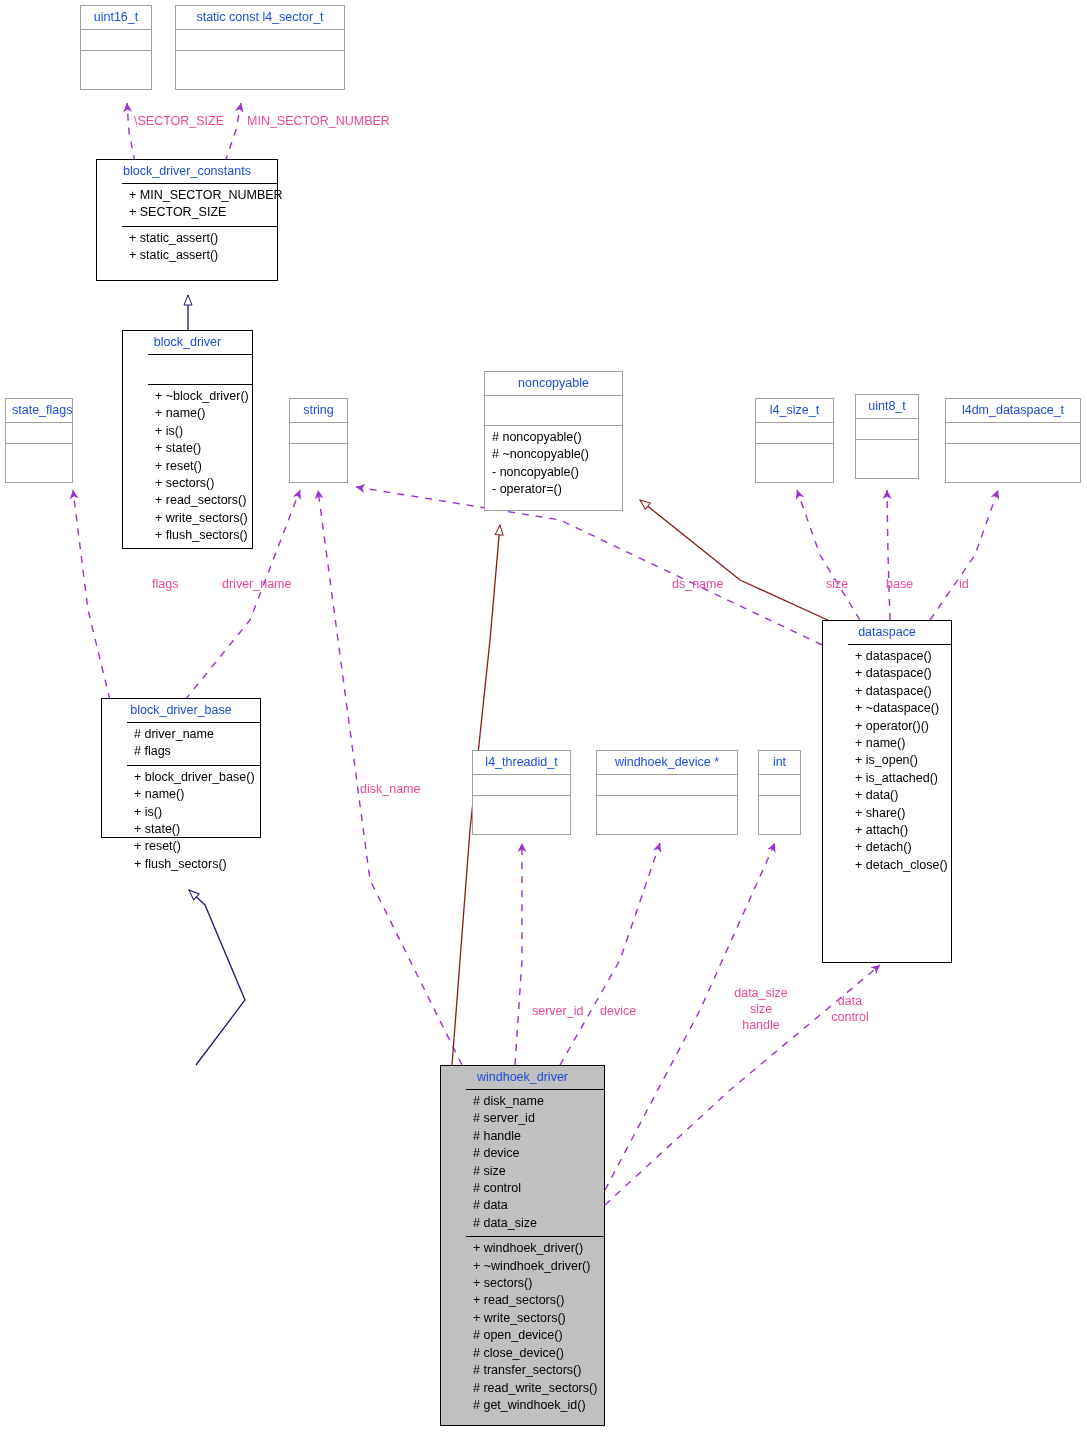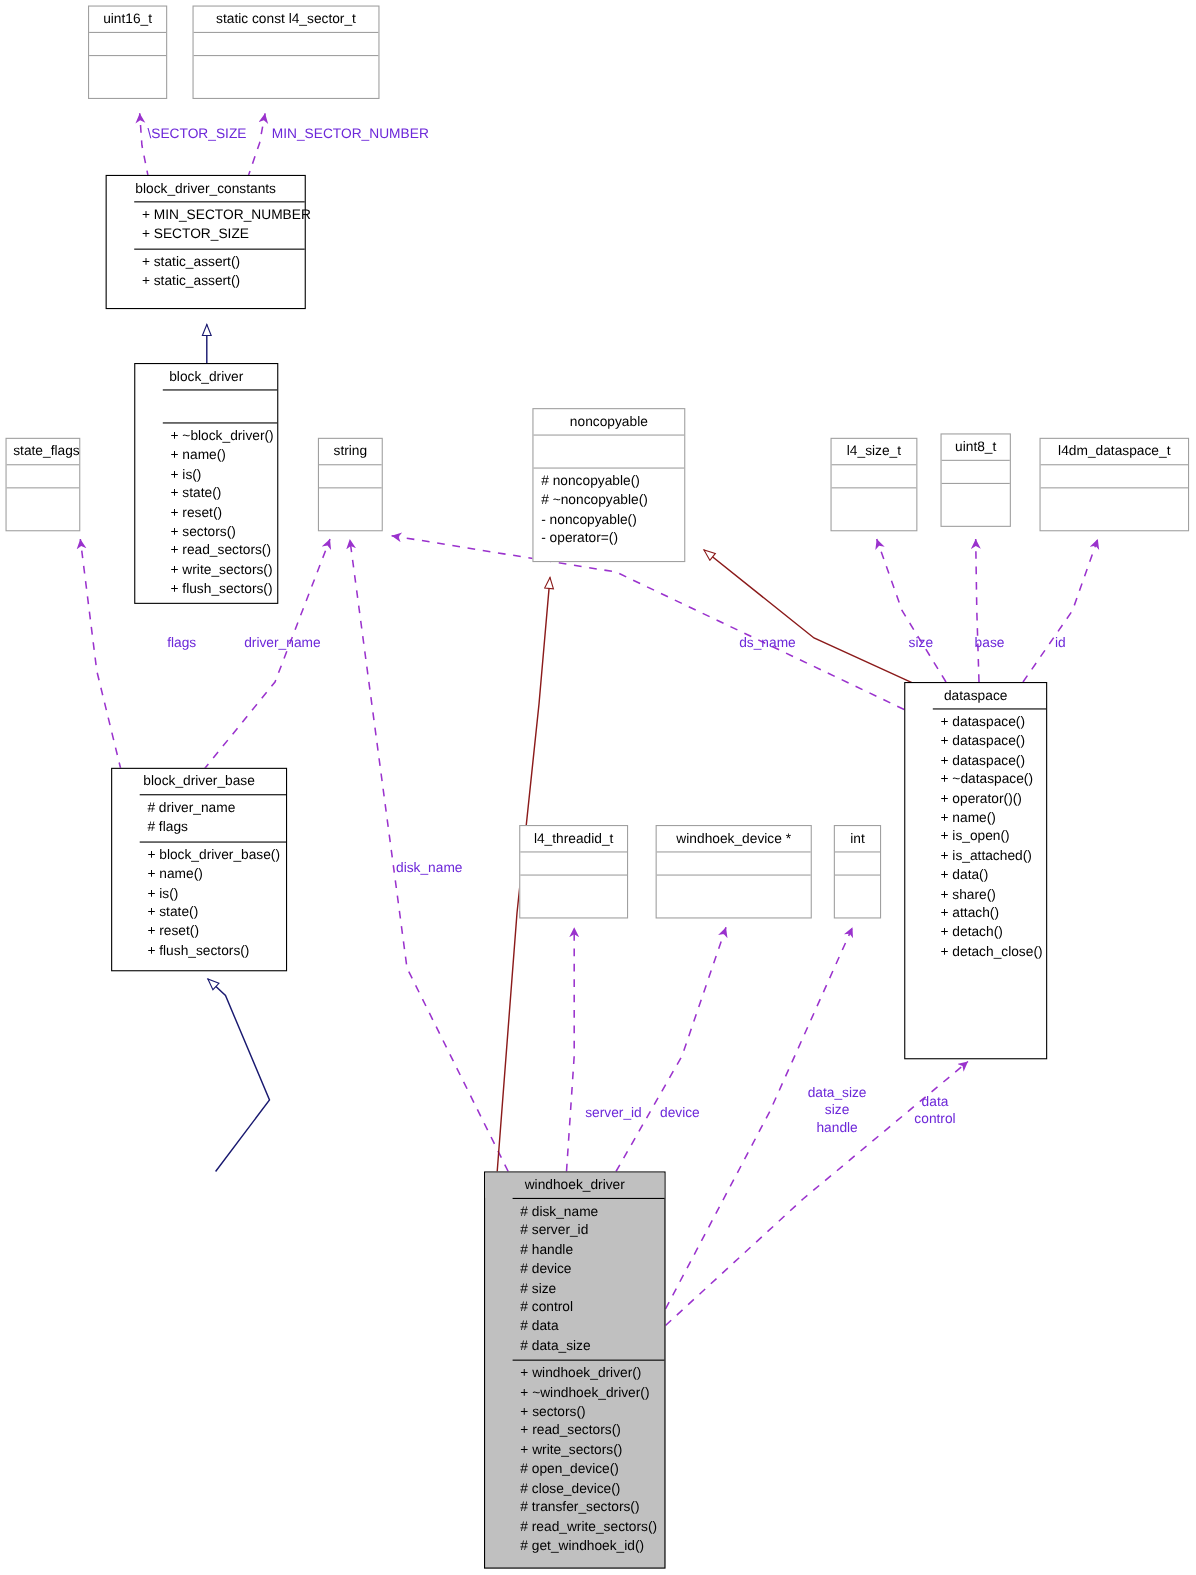--- a/index.html
+++ b/index.html
@@ -6,27 +6,27 @@
   body{width:1087px;height:1432px;font-family:"Liberation Sans",sans-serif;}
   #diagram{position:relative;width:1087px;height:1432px;overflow:hidden;}
   svg{position:absolute;top:0;left:0;width:1087px;height:1432px;}
   .umlbox{position:absolute;box-sizing:border-box;background:#ffffff;}
   .umlbox.thin{border:1px solid #a0a0a0;}
   .umlbox.thick{border:1px solid #000000;}
   .umlbox.shaded{border:1px solid #000000;background:#c0c0c0;}
   .compartment{box-sizing:border-box;}
   .compartment.sep-thin{border-top:1px solid #a0a0a0;}
   .compartment.sep-thick{border-top:1px solid #000000;margin-left:25px;}
-  .cls-title{text-align:center;font-size:12.5px;color:#000000;padding:4px 6px 5px 6px;line-height:14px;white-space:nowrap;}
+  .cls-title{text-align:center;font-size:12.5px;color:#1d4ed8;padding:4px 6px 5px 6px;line-height:14px;white-space:nowrap;}
   .cls-title.shadedhdr{background:#c0c0c0;}
   .memlist{padding:3px 6px 4px 7px;}
   .memlist .mem{font-size:12.5px;line-height:17.4px;color:#000;white-space:nowrap;}
   .emptycomp{height:21px;}
   .emptycomp.tall{height:30px;}
-  .edge-label{position:absolute;font-size:12.5px;color:#6d28d9;line-height:15.5px;white-space:nowrap;}
+  .edge-label{position:absolute;font-size:12.5px;color:#ec4899;line-height:15.5px;white-space:nowrap;}
   .edge-label.ctr{text-align:center;}
 </style>
 </head>
 <body>
 
 <div id="diagram">
 
   <svg viewBox="0 0 1087 1432">
     <defs>
       <marker id="mk-open-blue" markerWidth="14" markerHeight="14" refX="11" refY="5" orient="auto" markerUnits="userSpaceOnUse">
@@ -160,21 +160,21 @@
       <div class="mem">+ is_open()</div>
       <div class="mem">+ is_attached()</div>
       <div class="mem">+ data()</div>
       <div class="mem">+ share()</div>
       <div class="mem">+ attach()</div>
       <div class="mem">+ detach()</div>
       <div class="mem">+ detach_close()</div>
     </div>
   </div>
 
-  <div class="umlbox thick" style="left:101px;top:698px;width:160px;height:185px;">
+  <div class="umlbox thick" style="left:101px;top:698px;width:160px;height:140px;">
     <div class="cls-title">block_driver_base</div>
     <div class="compartment sep-thick memlist">
       <div class="mem"># driver_name</div>
       <div class="mem"># flags</div>
     </div>
     <div class="compartment sep-thick memlist">
       <div class="mem">+ block_driver_base()</div>
       <div class="mem">+ name()</div>
       <div class="mem">+ is()</div>
       <div class="mem">+ state()</div>

